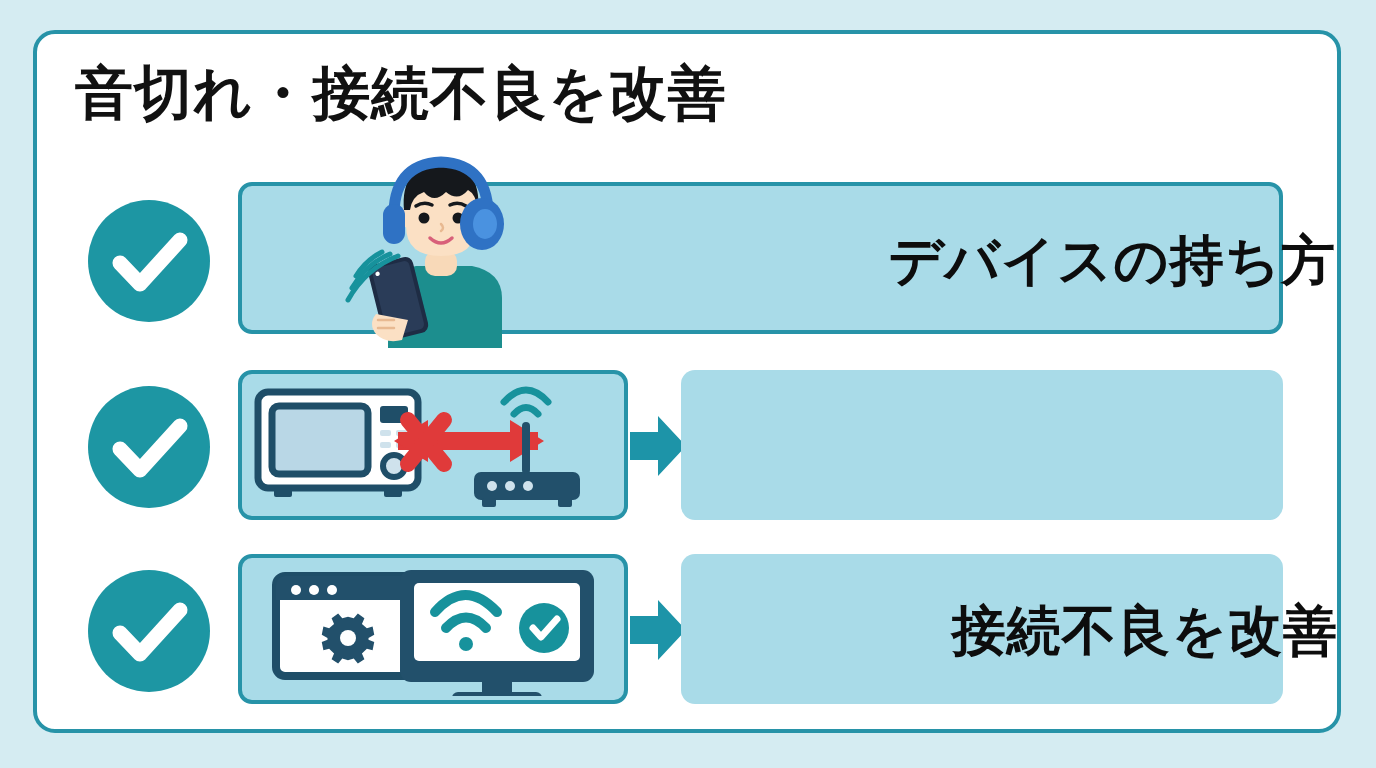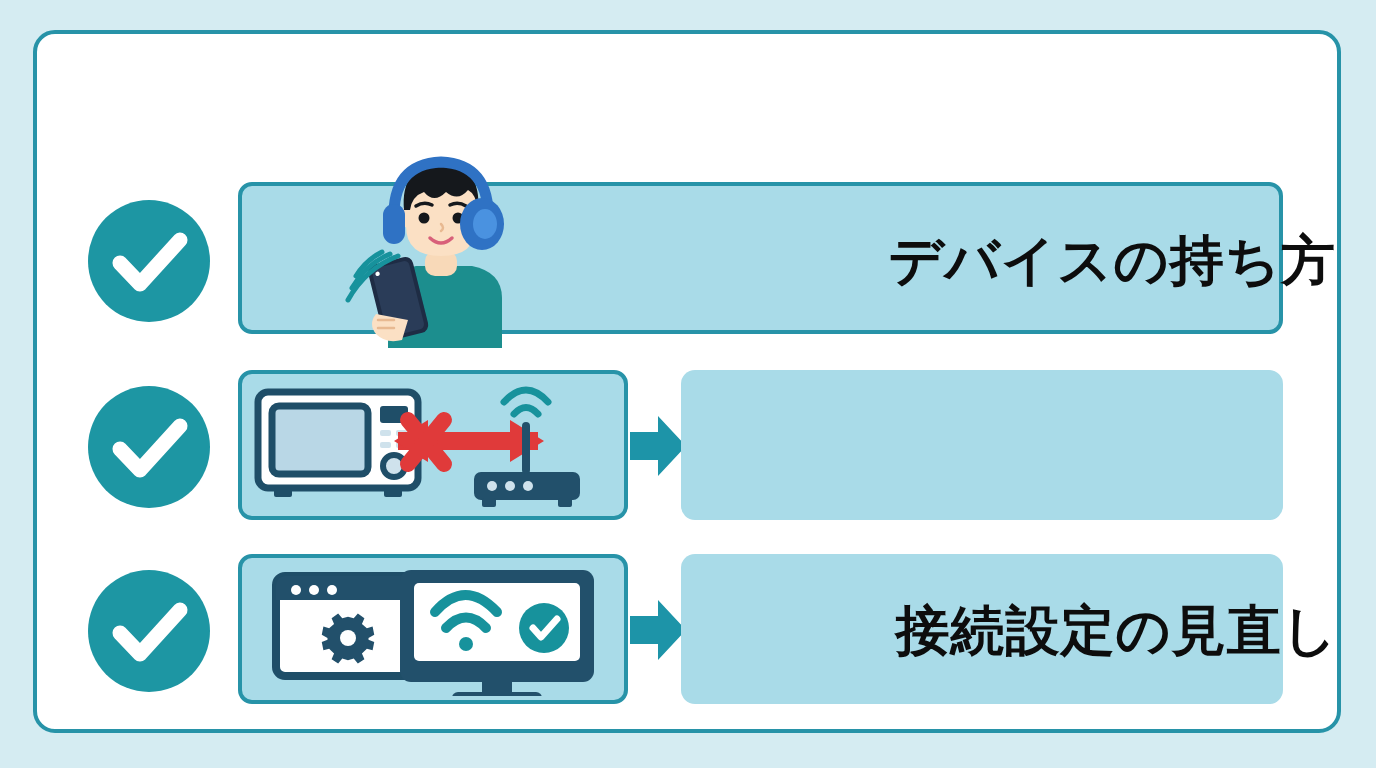--- a/index.html
+++ b/index.html
@@ -134,20 +134,21 @@
   .art-micro { left: 248px; top: 14px;   width: 378px; height: 138px; }
   .art-setup { left: 250px; top: 16px;   width: 372px; height: 134px; }
 </style>
 </head>
 <body>
 
 <div id="stage">
 
   <div class="card"></div>
 
+  <div class="title">音切れ・接続不良を改善</div>
 
   <div class="row row-1">
 
     <div class="check-circle">
       <svg width="122" height="122" viewBox="0 0 122 122">
         <path d="M32 63 L52 84 L92 40" fill="none" stroke="#ffffff" stroke-width="15" stroke-linecap="round" stroke-linejoin="round"></path>
       </svg>
     </div>
 
     <div class="panel panel-wide"></div>
@@ -314,16 +315,16 @@
     </div>
 
     <div class="gap-arrow">
       <svg width="56" height="72" viewBox="0 0 56 72">
         <path d="M0 22 L28 22 L28 6 L56 36 L28 66 L28 50 L0 50 Z" fill="#1d94a8"></path>
       </svg>
     </div>
 
     <div class="panel-text"></div>
 
-    <div class="label">接続設定の見直し</div>
+    <div class="label">接続不良を改善</div>
   </div>
 
 </div>
 
 </body></html>

